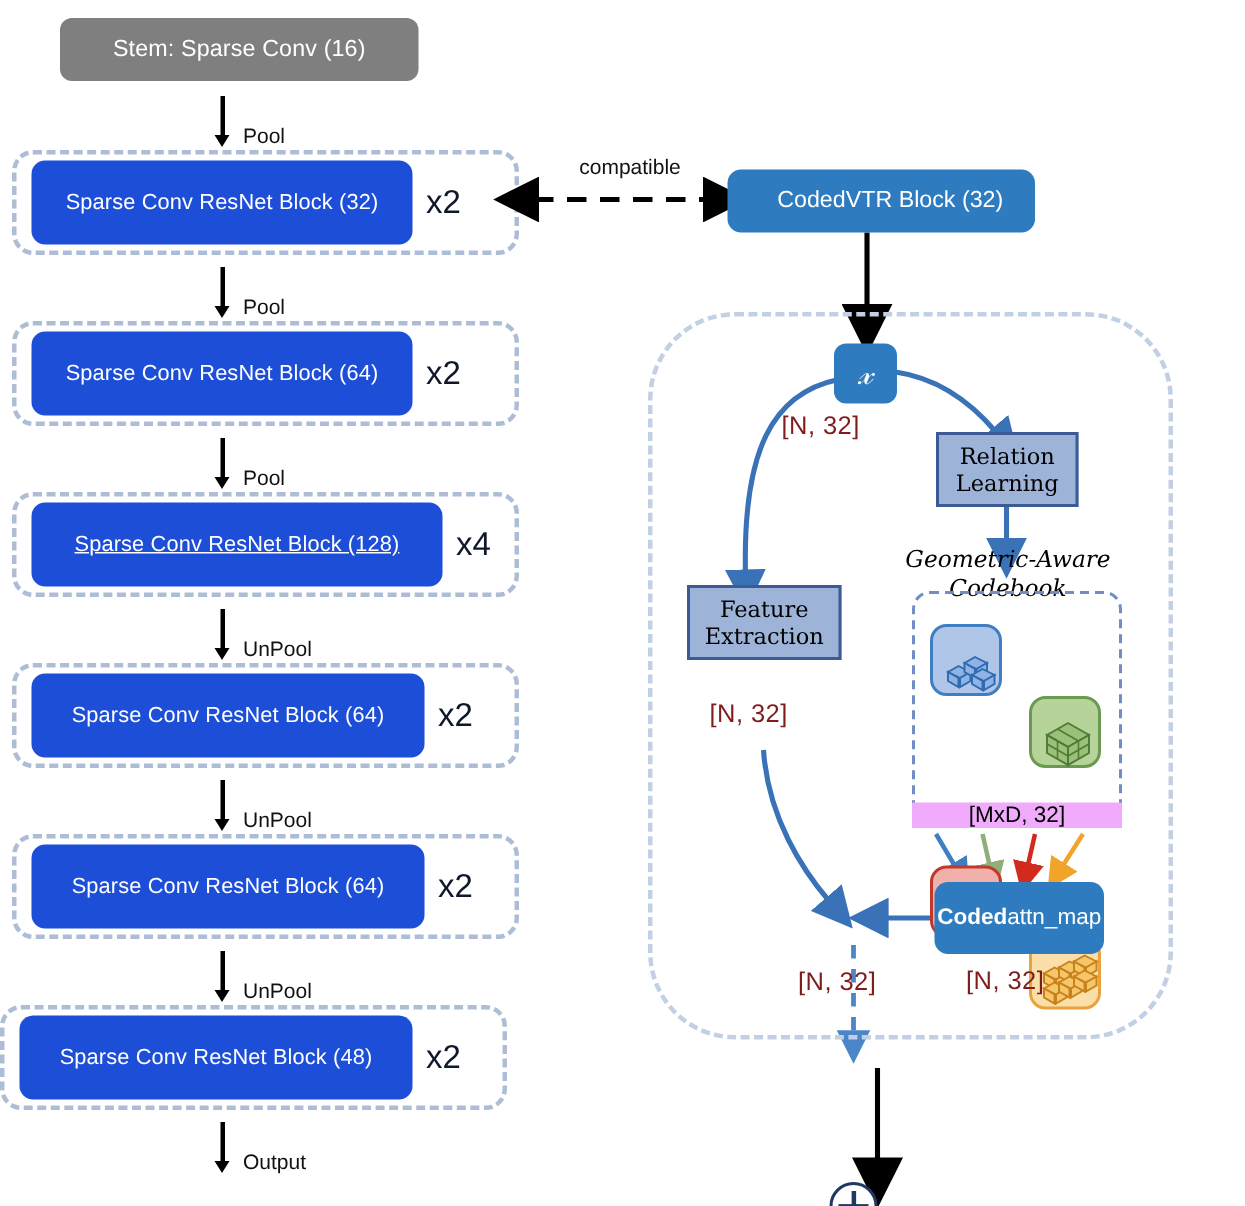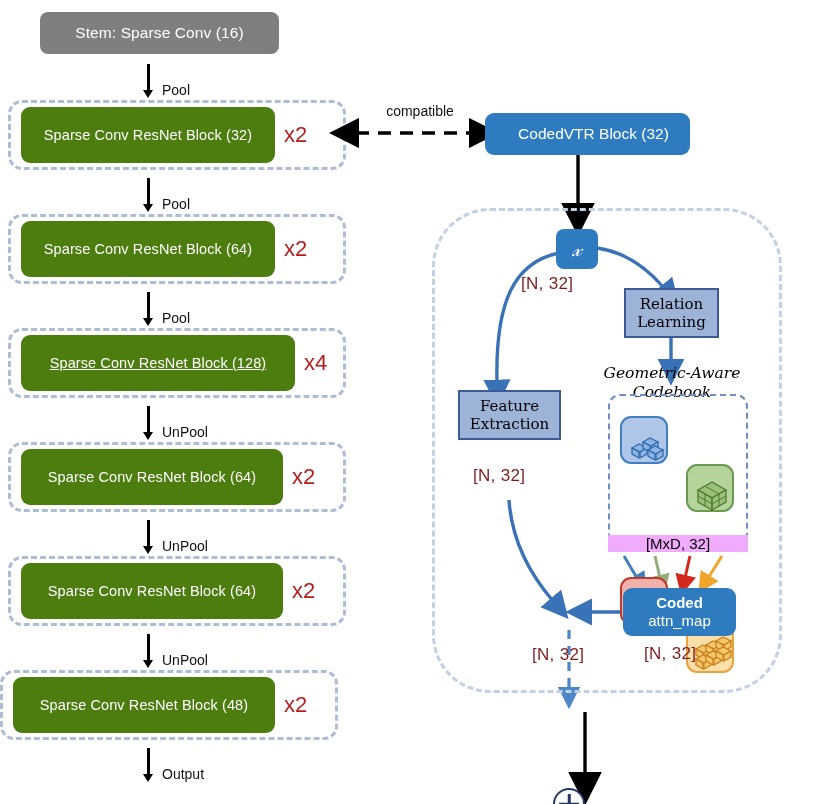--- a/index.html
+++ b/index.html
@@ -8,24 +8,24 @@
        -webkit-font-smoothing:antialiased;overflow:hidden;}
   #stage{position:relative;width:830px;height:804px;}
   .abs{position:absolute;box-sizing:border-box;}
 
   
   .stem{background:#7F7F7F;border-radius:8px;color:#fff;
         display:flex;align-items:center;justify-content:center;
         font-size:15.5px;letter-spacing:.1px;}
   .dashwrap{border:3px dashed #AEBDD6;border-radius:14px;
             display:flex;align-items:center;}
-  .resblock{background:#4d7c0f;border-radius:9px;color:#fff;
+  .resblock{background:#1d4ed8;border-radius:9px;color:#fff;
             display:flex;align-items:center;justify-content:center;
             font-size:14.5px;letter-spacing:.1px;height:56px;}
-  .mult{font-size:22px;color:#b91c1c;margin-left:9px;letter-spacing:0;}
+  .mult{font-size:22px;color:#0f172a;margin-left:9px;letter-spacing:0;}
 
   
   .transition{display:flex;align-items:flex-end;}
   .tlabel{font-size:14px;color:#111;margin-left:8px;}
   .downarrow{position:relative;width:11px;height:100%;}
   .downarrow i{position:absolute;left:4px;top:0;bottom:7px;width:3px;background:#000;}
   .downarrow b{position:absolute;left:0;bottom:0;width:0;height:0;
                border-left:5.5px solid transparent;border-right:5.5px solid transparent;
                border-top:8px solid #000;}
 
@@ -43,21 +43,21 @@
   .serifbox{background:#9DB3D8;border:2px solid #3B5A96;
             font-family:"DejaVu Serif",serif;font-size:15px;color:#000;
             display:flex;align-items:center;justify-content:center;
             text-align:center;line-height:1.22;}
   .cbtitle{font-family:"DejaVu Serif",serif;font-style:italic;font-size:15.5px;
            color:#000;text-align:center;line-height:1.2;white-space:nowrap;}
   .cbdash{border:2.5px dashed #6F8FC4;border-radius:12px;}
   .tile{border-radius:11px;position:relative;}
   .tile svg{position:absolute;left:0;top:0;}
   .codedbox{background:#2E7BBF;border-radius:9px;color:#fff;
-            display:flex;flex-direction:column;align-items:center;
+            display:flex;flex-direction:row;align-items:center;
             justify-content:center;line-height:1.18;}
   .codedbox .b1{font-weight:bold;font-size:15px;}
   .codedbox .b2{font-size:15px;}
   .plusnode{border:2.5px solid #1F3864;border-radius:50%;
             position:relative;background:#fff;}
   .plusnode:before,.plusnode:after{content:"";position:absolute;background:#1F3864;}
   .plusnode:before{left:4px;right:4px;top:50%;height:2.5px;transform:translateY(-50%);}
   .plusnode:after{top:4px;bottom:4px;left:50%;width:2.5px;transform:translateX(-50%);}
   svg.ov{position:absolute;left:0;top:0;pointer-events:none;}
 </style>

